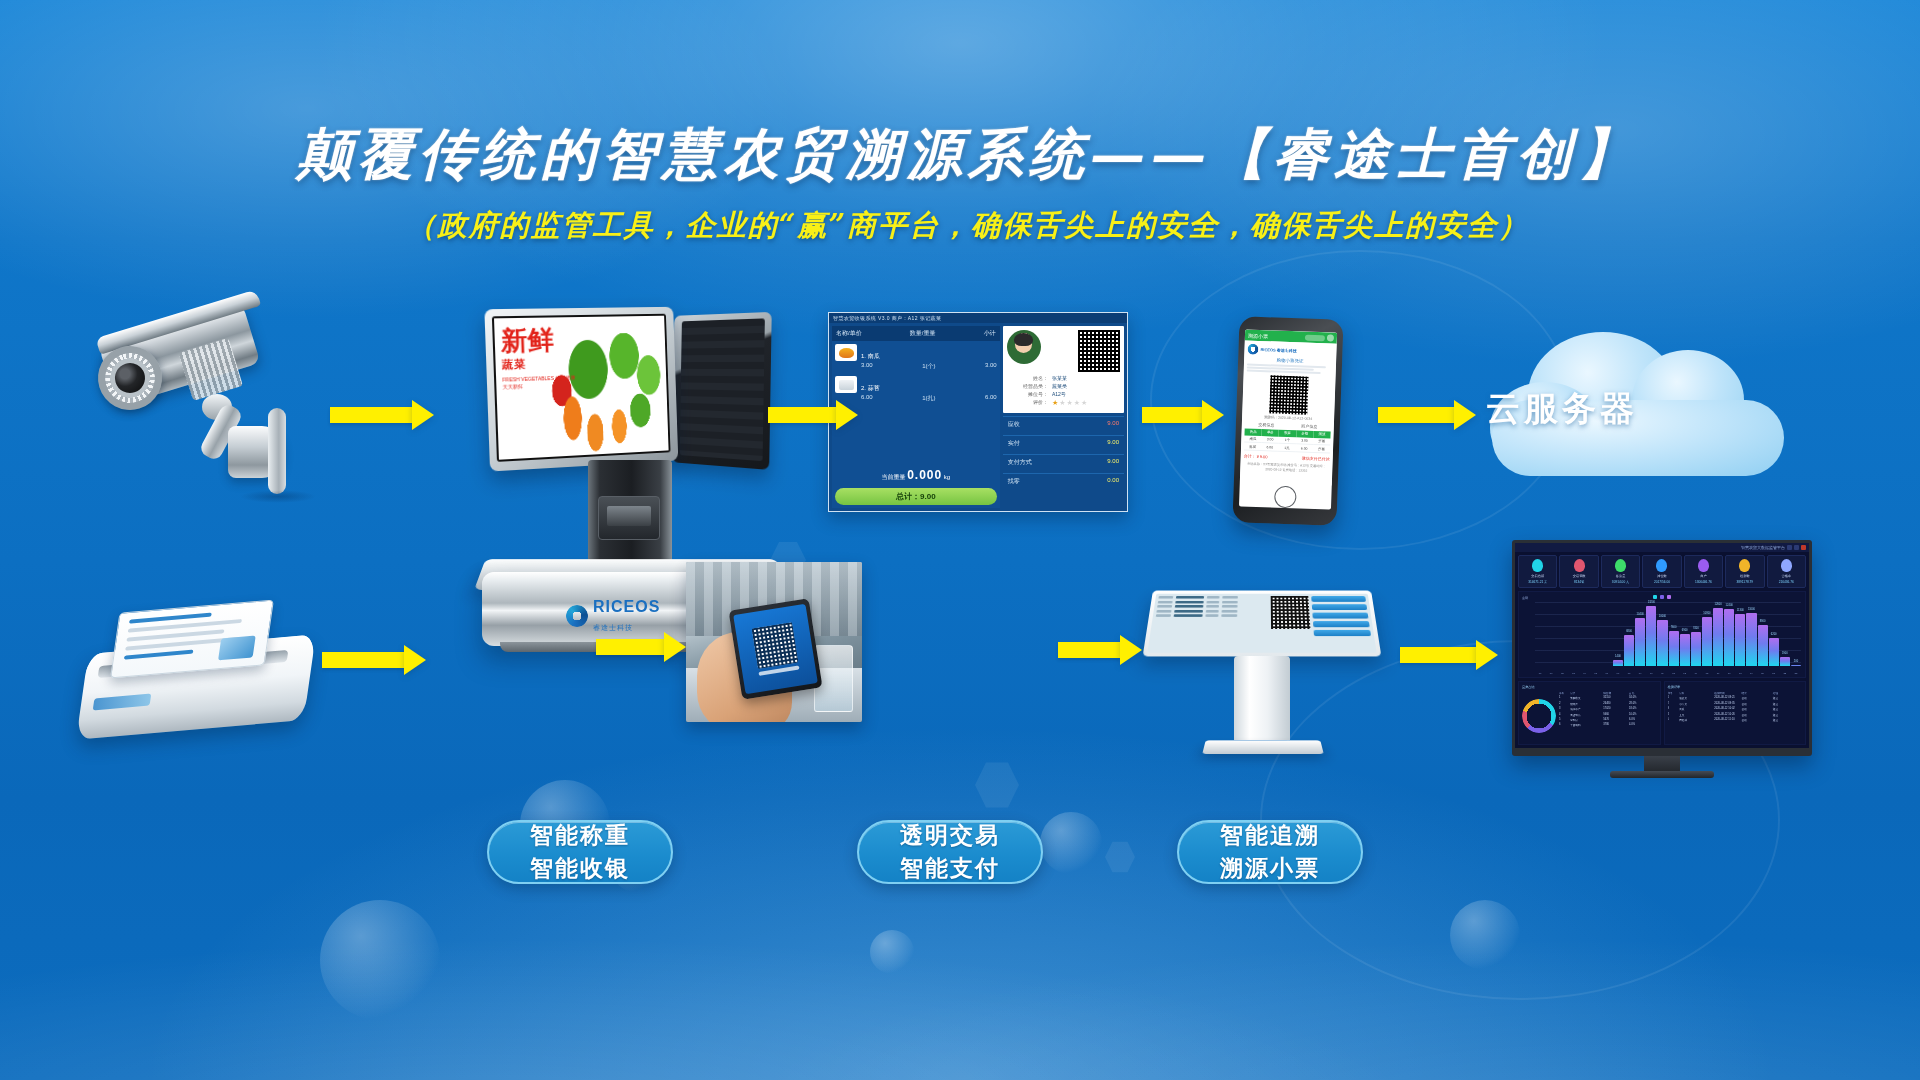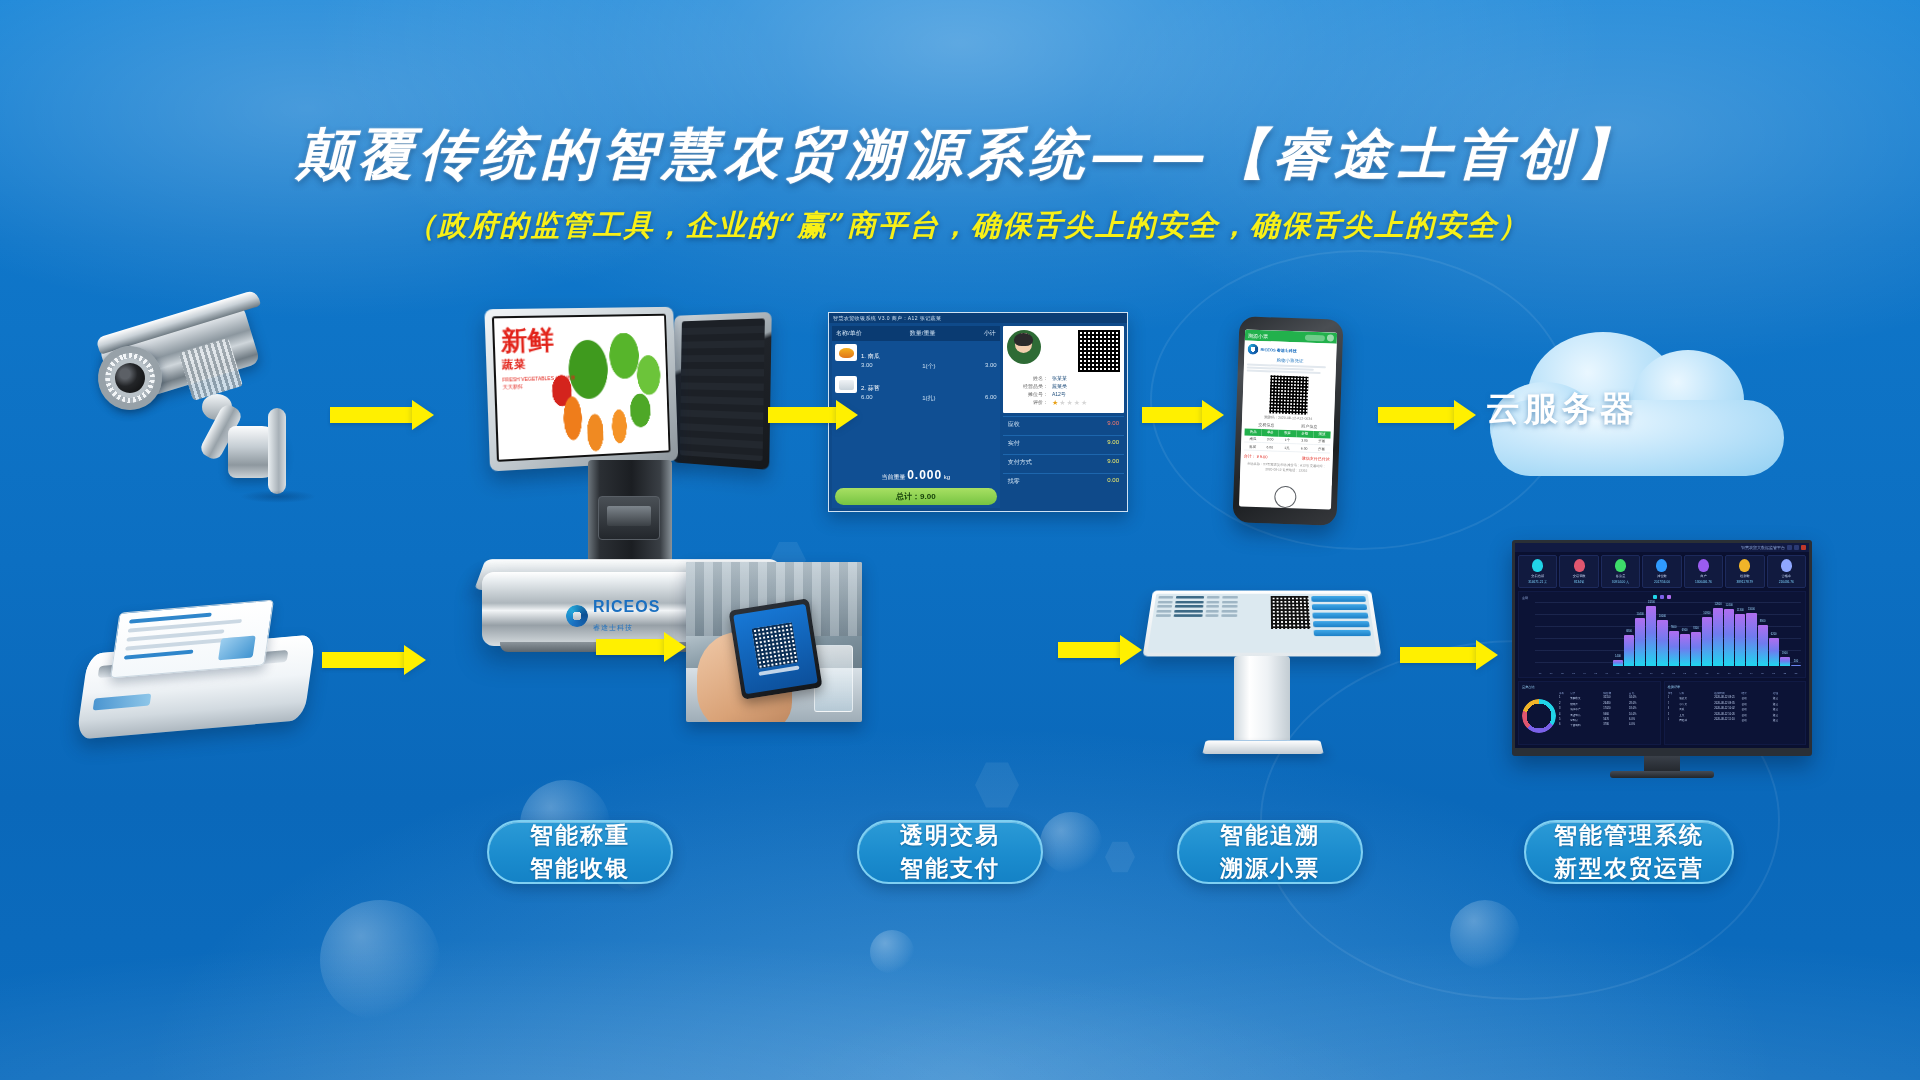--- a/index.html
+++ b/index.html
@@ -1005,18 +1005,14 @@
     <span>智能支付</span>
   </div>
   <div class="pill" style="left:487px;top:820px;">
     <span>智能称重</span>
     <span>智能收银</span>
   </div>
   <div class="pill" style="left:1177px;top:820px;">
     <span>智能追溯</span>
     <span>溯源小票</span>
   </div>
-  <div class="pill wide" style="left:1524px;top:820px;">
-    <span>智能管理系统</span>
-    <span>新型农贸运营</span>
-  </div>
 
 </div>
 
 </body></html>

